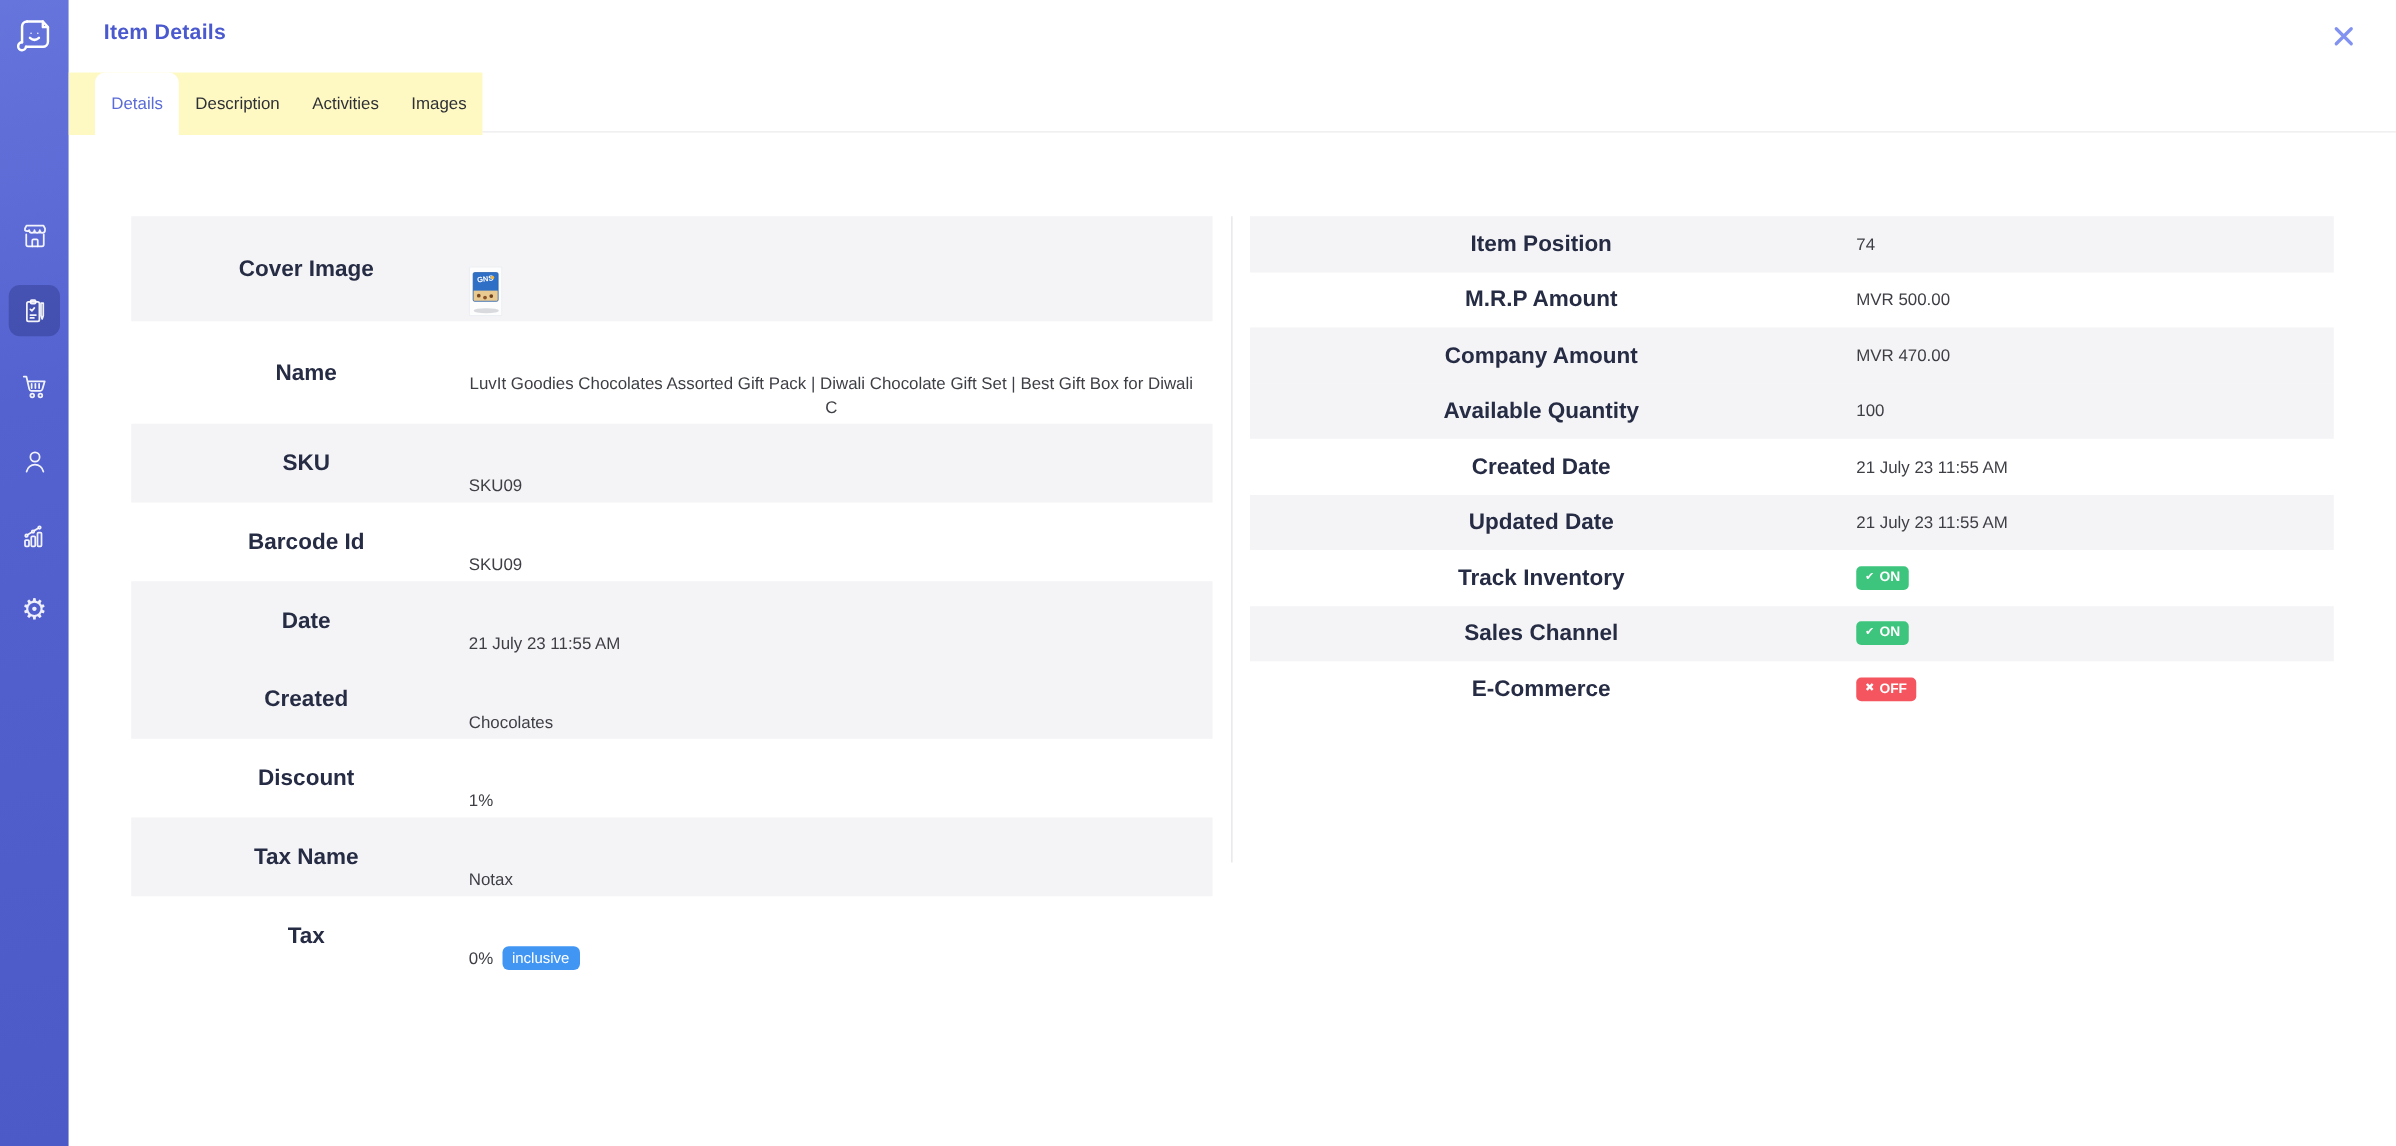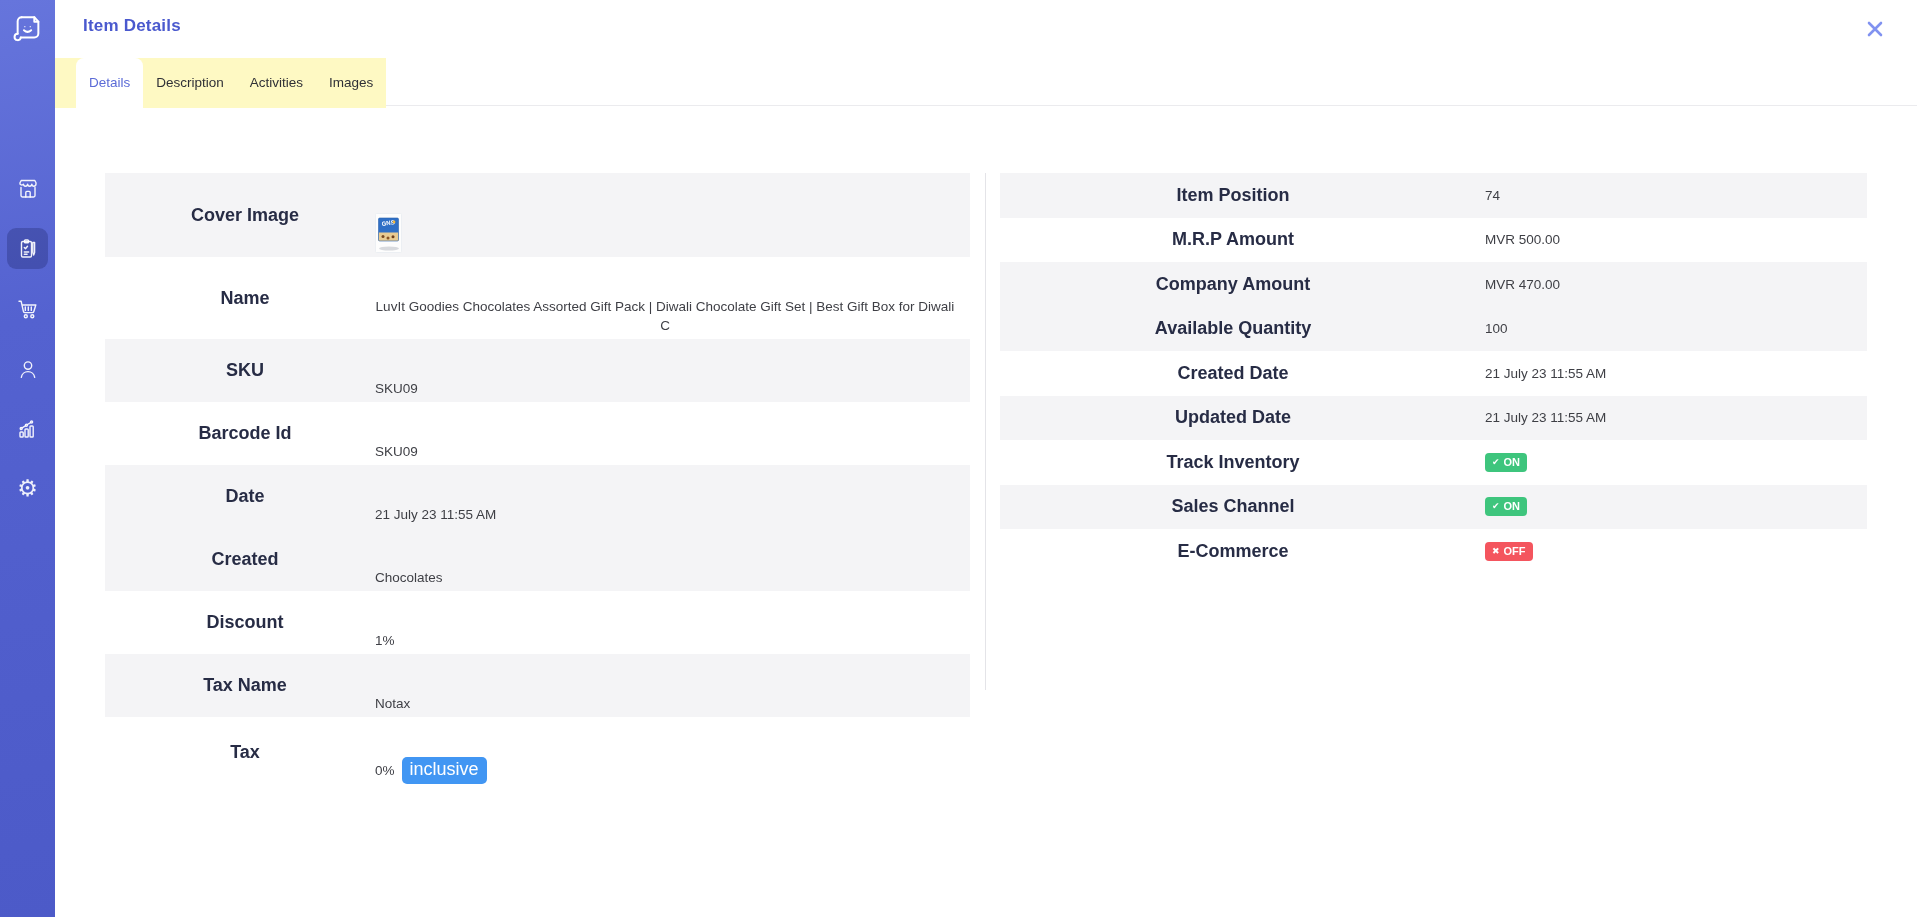--- a/index.html
+++ b/index.html
@@ -56,21 +56,21 @@
   .col.right .lbl { padding-left:17px; width:449px; }
   .val { font-size:13.5px; color:#3e3f45; line-height:19px; display:flex;
     align-items:center; gap:7px; flex-wrap:wrap; }
   .col.left .val { max-width:580px;margin-top:36px; }
 
   .badge { display:inline-flex; align-items:center; gap:4px; border-radius:4px;
     padding:3px 7px; font-size:11px; font-weight:700; color:#fff; line-height:1.2; }
   .badge .bicon { font-family:"DejaVu Sans",sans-serif; font-size:9px; font-weight:400; }
   .badge.on   { background:#3ec57d; }
   .badge.off  { background:#f4555e; }
-  .badge.info { background:#4196f3; font-size:18px; font-weight:400;
+  .badge.info { background:#4196f3; font-size:12px; font-weight:400;
     padding:2px 8px 3px; border-radius:5px; }
 
   .thumb { display:inline-block; cursor:pointer; }
 </style>
 </head>
 <body>
 
 <div class="app">
 
   <aside class="sidebar">

